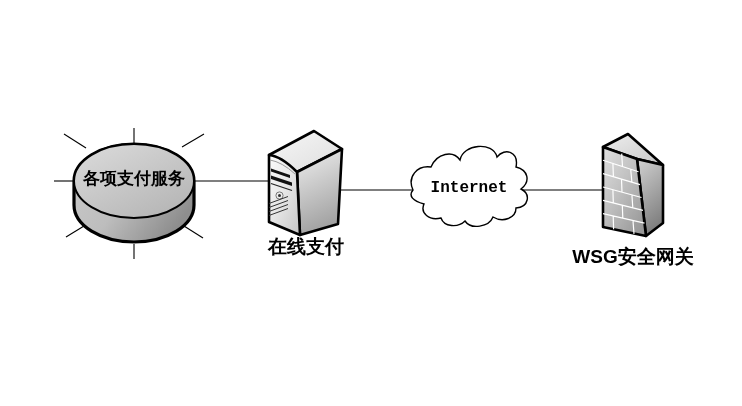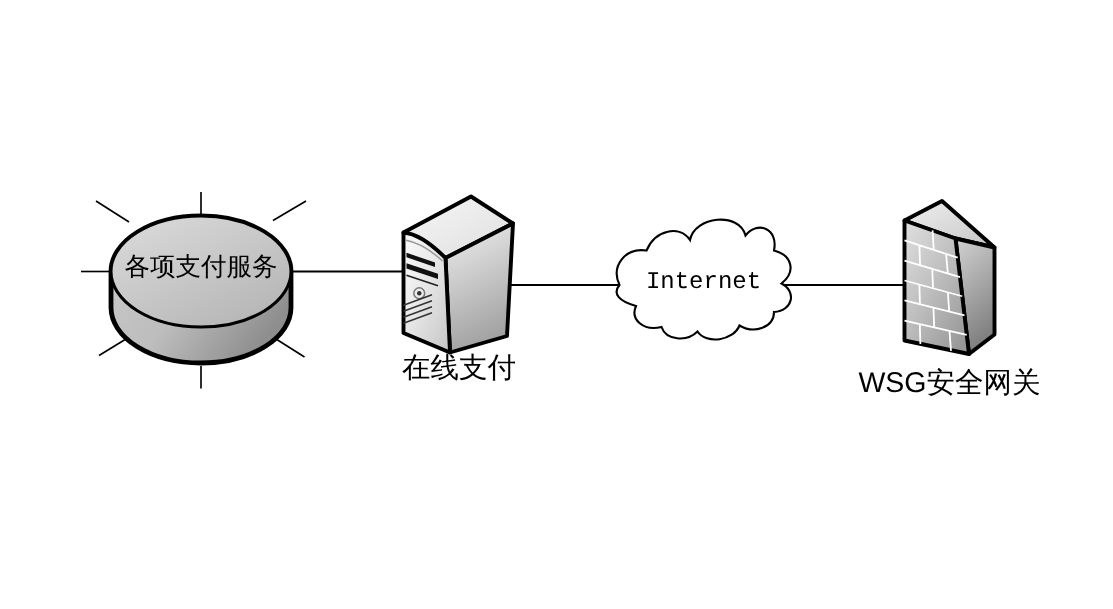--- a/index.html
+++ b/index.html
@@ -2,20 +2,21 @@
 <html><head>
 <meta charset="utf-8">
 <style>
   html,body{margin:0;padding:0;background:#ffffff;}
   .canvas{
     position:relative;
     width:742px;height:314px;
     background:#ffffff;
     overflow:hidden;
     font-family:"Liberation Sans",sans-serif;
+    font-weight:bold;
   }
   svg{display:block;}
   .cjk-label{
     font-family:"Liberation Sans",sans-serif;
     fill:#000000;
   }
   .mono-label{
     font-family:"Liberation Mono",monospace;
     fill:#000000;
   }

